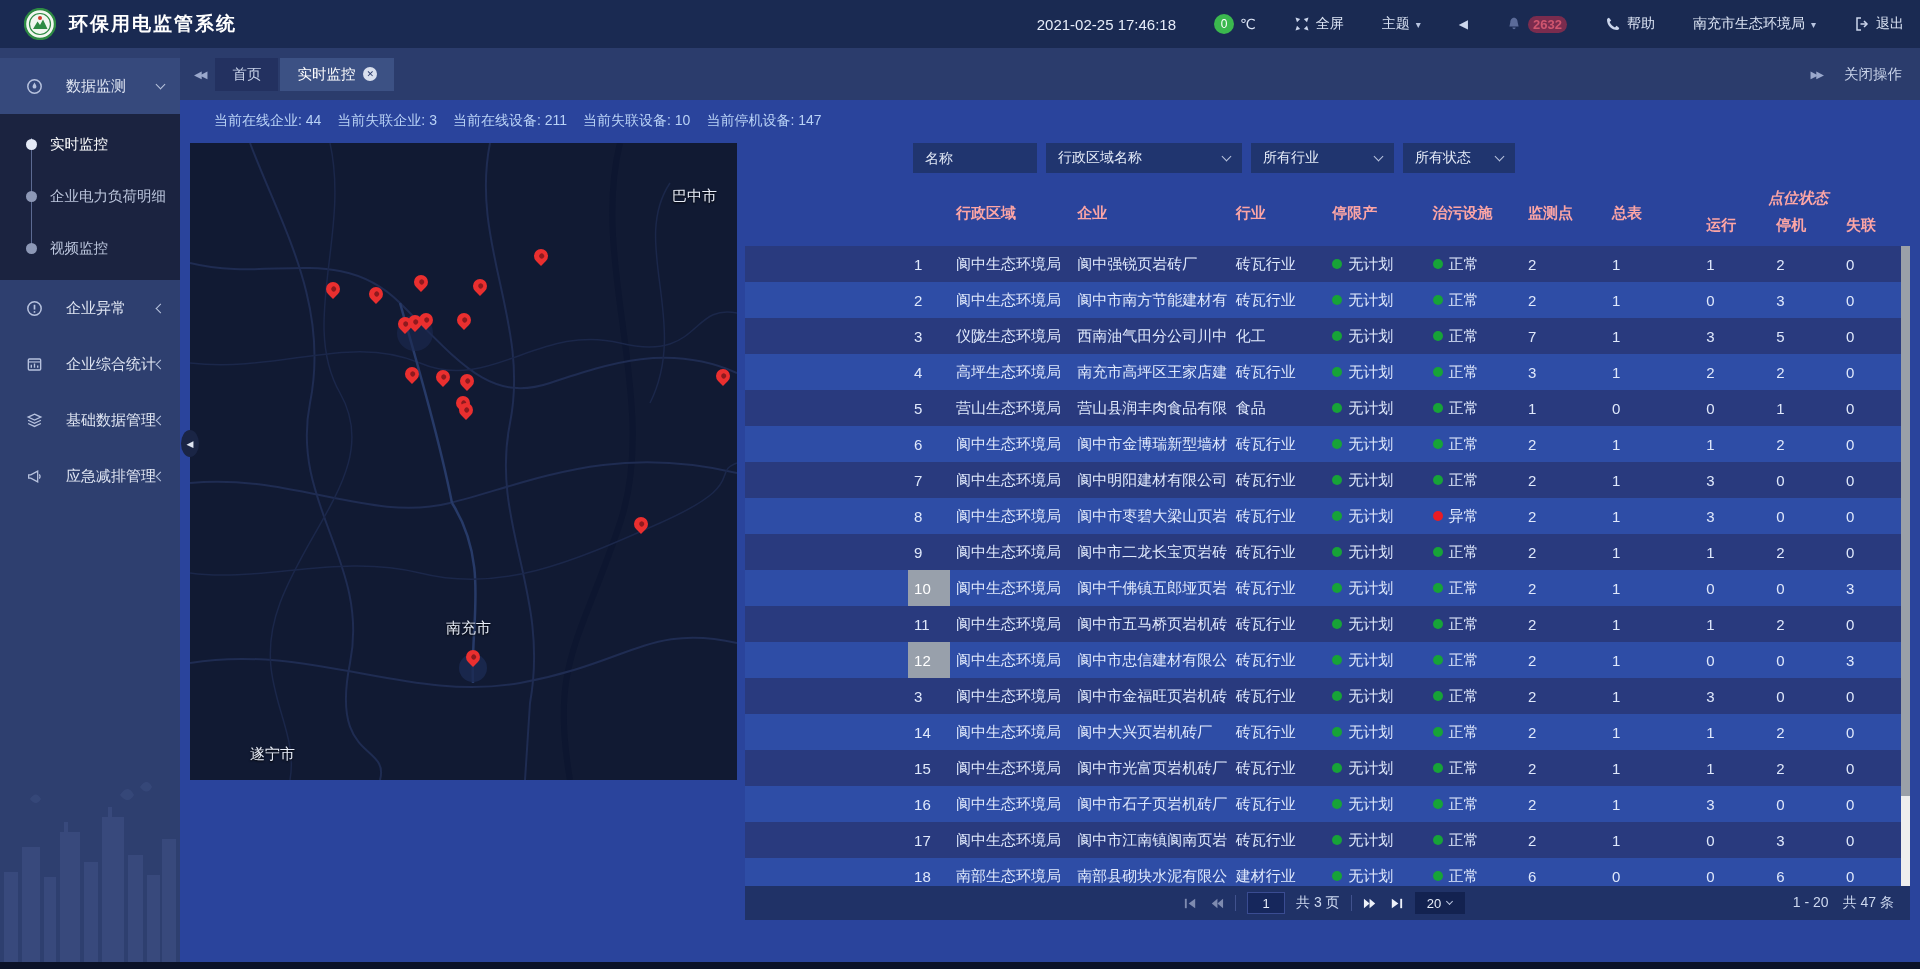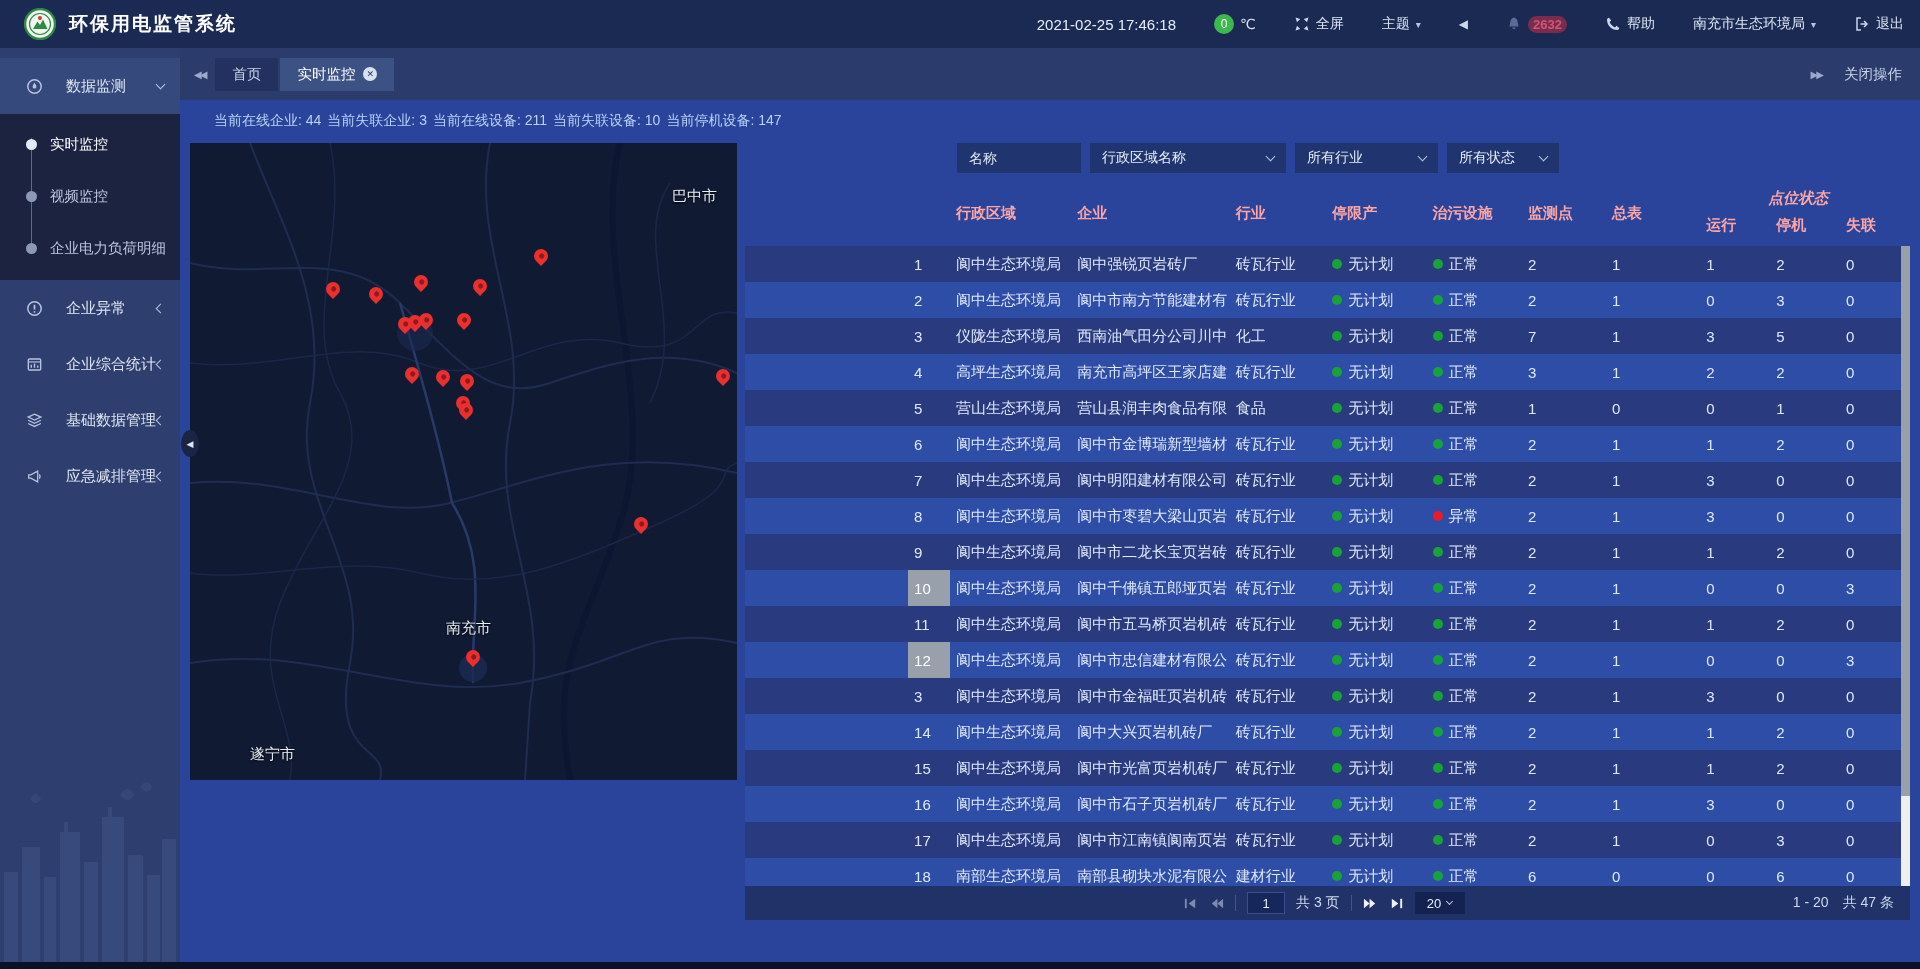--- a/index.html
+++ b/index.html
@@ -43,34 +43,34 @@
   .tabbar{position:absolute;left:180px;top:48px;width:1740px;height:52px;background:#2b3c6c;display:flex;align-items:center;padding:0 18px 0 14px;z-index:4;}
   .tab-scroll{color:#9aa8cc;font-size:10px;letter-spacing:-2px;margin-right:10px;cursor:pointer;}
   .tab{height:33px;display:flex;align-items:center;padding:0 17px;background:#233160;color:#c8d2e8;font-size:14.5px;margin-right:2px;cursor:pointer;}
   .tab.active{background:#3c5184;color:#fff;}
   .tab-close{width:14px;height:14px;border-radius:50%;background:#d9e0ee;color:#2b3c6c;font-size:9px;line-height:14px;text-align:center;margin-left:8px;font-weight:bold;}
   .tabbar-right{margin-left:auto;display:flex;align-items:center;gap:22px;}
   .close-ops{color:#c8d2e8;font-size:14.5px;cursor:pointer;}
 
   
   .main{position:absolute;left:180px;top:100px;width:1740px;bottom:7px;background:#2a449c;}
-  .stats-bar{position:absolute;top:0;left:0;height:42px;display:flex;align-items:center;padding-left:34px;gap:6px;color:#b9d2f6;font-size:14px;}
+  .stats-bar{position:absolute;top:0;left:0;height:42px;display:flex;align-items:center;padding-left:34px;gap:16px;color:#b9d2f6;font-size:14px;}
   .stat{white-space:nowrap;}
 
   
   .map-panel{position:absolute;left:10px;top:43px;width:547px;height:637px;background:#a21caf;overflow:hidden;}
   .map-panel svg.roads{position:absolute;left:0;top:0;}
   .city-label{position:absolute;color:#e8edf8;font-size:15px;text-shadow:0 1px 2px #000;white-space:nowrap;}
   .pin{position:absolute;width:14px;height:14px;background:#ea2f2f;border-radius:50% 50% 50% 0;transform:rotate(-45deg);cursor:pointer;}
   .pin::after{content:"";position:absolute;left:4.5px;top:4.5px;width:5px;height:5px;border-radius:50%;background:#8e1a1e;}
   .collapse-btn{position:absolute;left:1px;top:330px;width:18px;height:27px;border-radius:50%;background:#1a2545;color:#dfe5f2;display:flex;align-items:center;justify-content:center;font-size:9px;z-index:3;cursor:pointer;}
 
   
   .right-panel{position:absolute;left:565px;top:43px;width:1165px;bottom:42px;}
-  .filter-row{position:absolute;top:0;left:168px;display:flex;gap:9px;height:30px;margin-left:44px;}
+  .filter-row{position:absolute;top:0;left:168px;display:flex;gap:9px;height:30px;}
   .fbox{background:#20356f;color:#e6ecf8;font-size:14px;display:flex;align-items:center;padding:0 12px;position:relative;}
   .fbox input{background:transparent;border:none;outline:none;color:#e6ecf8;font-size:14px;width:100%;font-family:inherit;}
   .fbox input::placeholder{color:#dfe6f4;opacity:1;}
   .fbox .chev{margin-left:auto;}
   .f-name{width:124px;}
   .f-region{width:196px;}
   .f-industry{width:143px;}
   .f-status{width:112px;}
 
   
@@ -179,22 +179,22 @@
         <span class="micon"><svg viewBox="0 0 16 16">
             <circle cx="8" cy="8" r="6.3" fill="none" stroke="currentColor" stroke-width="1.4"></circle>
             <path d="M8 4.2 C6.8 6.2 6.2 7.2 6.2 8.2 a1.8 1.8 0 0 0 3.6 0 C9.8 7.2 9.2 6.2 8 4.2 Z" fill="currentColor"></path>
           </svg></span>
         <span class="mlabel">数据监测</span>
         <span class="chev down"></span>
       </div>
       <div class="submenu">
         <div class="rail"></div>
         <div class="sub-item active">实时监控</div>
+        <div class="sub-item">企业电力负荷明细</div>
         <div class="sub-item">视频监控</div>
-        <div class="sub-item">企业电力负荷明细</div>
       </div>
       <div class="menu-item">
         <span class="micon"><svg viewBox="0 0 16 16">
             <circle cx="8" cy="8" r="6.3" fill="none" stroke="currentColor" stroke-width="1.4"></circle>
             <path d="M8 4.5 V9" stroke="currentColor" stroke-width="1.6"></path>
             <circle cx="8" cy="11.2" r="0.9" fill="currentColor"></circle>
           </svg></span>
         <span class="mlabel">企业异常</span>
         <span class="chev left"></span>
       </div>

